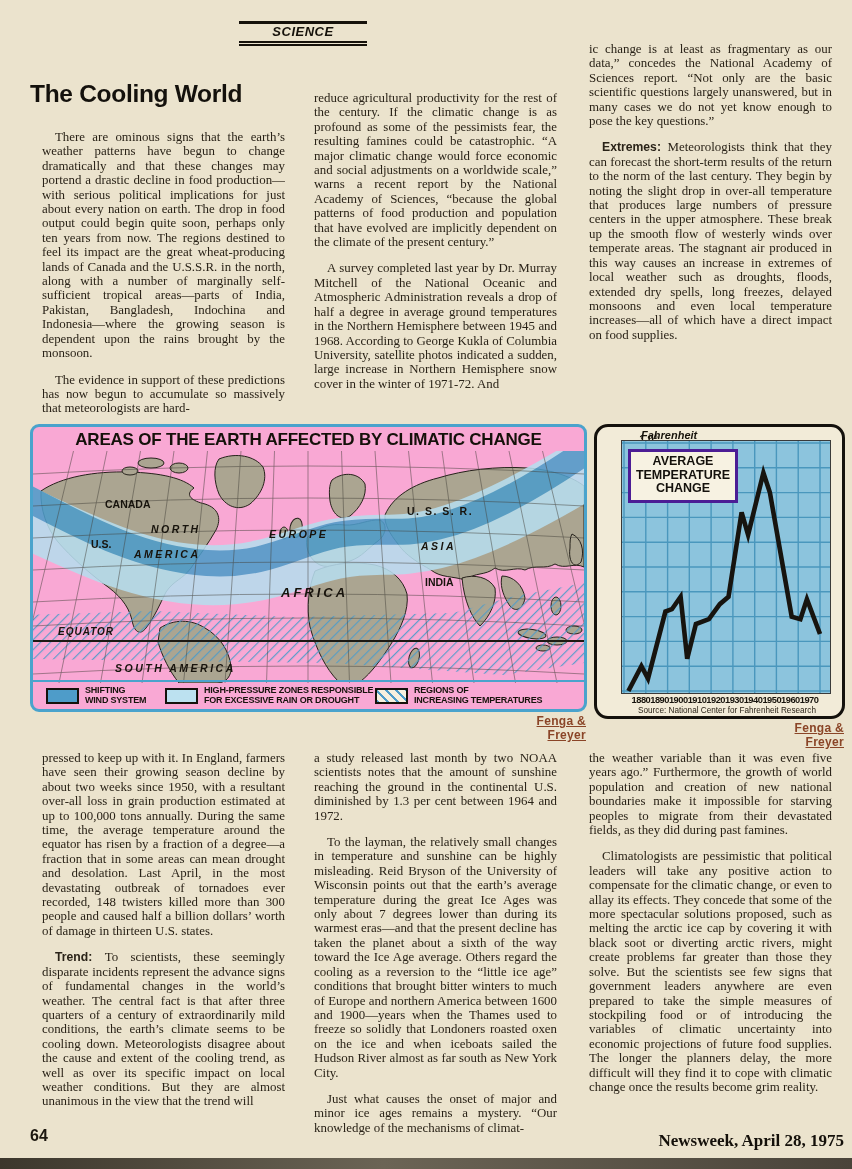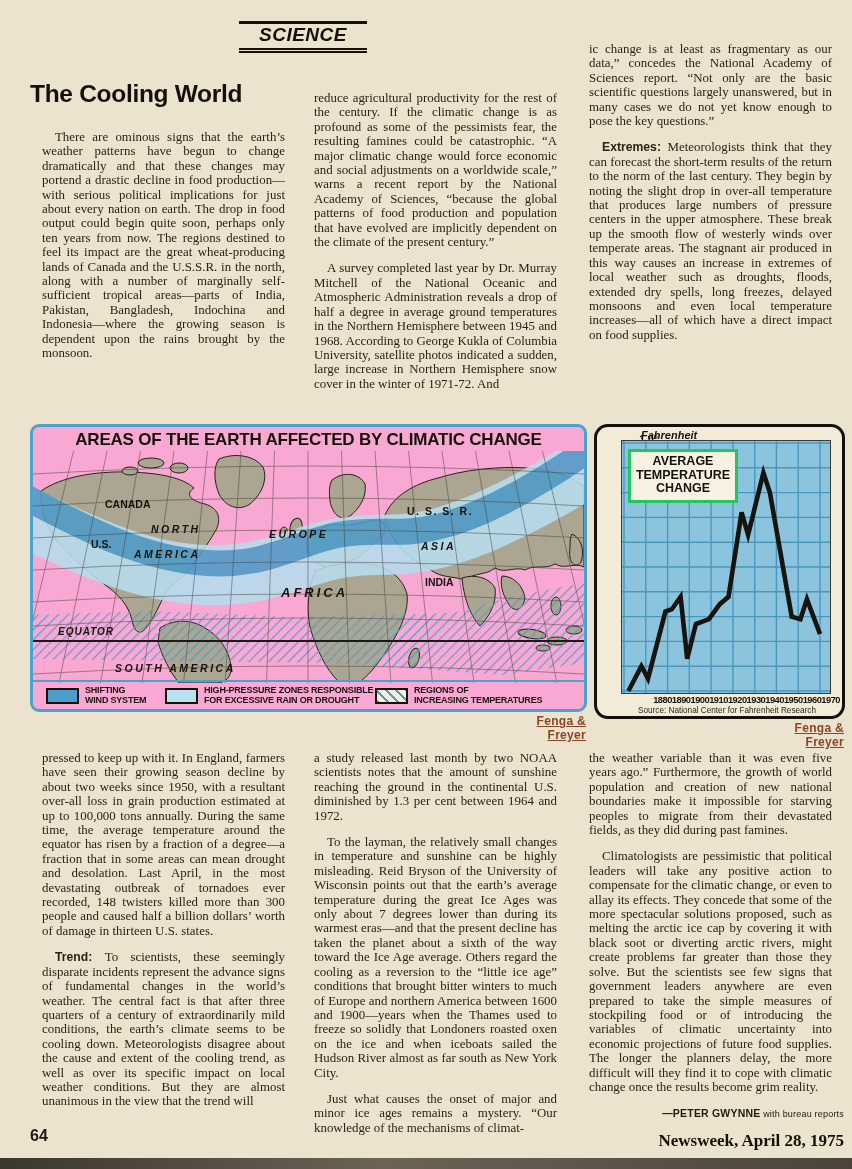--- a/index.html
+++ b/index.html
@@ -6,21 +6,21 @@
   body{
     width:852px;height:1169px;position:relative;overflow:hidden;
     background:#ebe3cd;color:#262019;
     font-family:"Liberation Serif",serif;
   }
   .abs{position:absolute;}
   
   .kicker{
     left:239px;top:21px;width:128px;text-align:center;
     font-family:"Liberation Sans",sans-serif;font-weight:bold;font-style:italic;
-    font-size:19px;letter-spacing:.5px;color:#16120b;
+    font-size:13px;letter-spacing:.5px;color:#16120b;
     border-top:3px solid #16120b;border-bottom:5px double #16120b;
     padding:0 0 2px 0;
   }
   .headline{
     left:30px;top:80px;font-family:"Liberation Sans",sans-serif;font-weight:bold;
     font-size:24.5px;letter-spacing:-.3px;color:#14110c;
   }
   
   .col{width:267px;font-size:12.9px;line-height:14.4px;text-align:justify;color:#2a2318;}
   .col p{margin:12px;text-indent:13px;}
@@ -72,46 +72,47 @@
   .fahr{position:absolute;left:44px;top:2px;font-family:"Liberation Sans",sans-serif;
     font-weight:bold;font-style:italic;font-size:11px;color:#17130c;}
   .ylabels{position:absolute;left:0;top:7px;width:21px;height:258px;
     display:flex;flex-direction:column;justify-content:space-between;align-items:flex-end;margin-left:40px;}
   .ylabels span{font-family:"Liberation Sans",sans-serif;font-weight:bold;font-size:10.5px;
     line-height:10px;color:#17130c;}
   #plot{position:absolute;left:24px;top:13px;width:208px;height:252px;
     background:#8cc4dd;border:1px solid #3a3a3a;box-sizing:content-box;}
   .chart-title-box{
     position:absolute;left:31px;top:22px;width:104px;background:#f7f2e2;
-    border:3px solid #22c55e;text-align:center;padding:3px 0 4px 0;
+    border:3px solid #4c1d95;text-align:center;padding:3px 0 4px 0;
     font-family:"Liberation Sans",sans-serif;font-weight:bold;font-size:12.5px;
     line-height:13.5px;color:#14110c;
   }
   .xlabels{position:absolute;left:13px;top:268px;width:230px;
-    display:flex;justify-content:flex-end;}
+    display:flex;justify-content:center;}
   .xlabels span{font-family:"Liberation Sans",sans-serif;font-weight:bold;font-size:9.3px;
     letter-spacing:-.5px;color:#17130c;}
   .source{position:absolute;left:24px;top:279px;width:212px;text-align:center;
     font-family:"Liberation Sans",sans-serif;font-size:8.2px;color:#2a2318;}
   .credit-map{left:498px;top:714px;width:88px;text-align:right;}
   .credit-chart{left:756px;top:721px;width:88px;text-align:right;}
   
   .pageno{left:30px;top:1127px;font-family:Liberation Sans, sans-serif;font-weight:bold;font-size:16px;color:#1c170f;}
   .issue{right:8px;top:1131px;font-family:"Liberation Serif",serif;font-weight:bold;font-size:17px;color:#14100a;}
   .bottom-bar{left:0;bottom:0;width:852px;height:11px;
     background:linear-gradient(90deg,#3c372c,#6b6455 45%,#4a443a);}
 </style>
 </head>
 <body>
 
 <div class="abs kicker">SCIENCE</div>
 <div class="abs headline">The Cooling World</div>
 
 <div class="abs col c1t">
   <p><b class="lead"></b><span>There are ominous signs that the earth’s weather patterns have begun to change dramatically and that these changes may portend a drastic decline in food production—with serious political implications for just about every nation on earth. The drop in food output could begin quite soon, perhaps only ten years from now. The regions destined to feel its impact are the great wheat-producing lands of Canada and the U.S.S.R. in the north, along with a number of marginally self-sufficient tropical areas—parts of India, Pakistan, Bangladesh, Indochina and Indonesia—where the growing season is dependent upon the rains brought by the monsoon.</span></p>
+  <p><b class="lead"></b><span>The evidence in support of these predictions has now begun to accumulate so massively that meteorologists are hard-</span></p>
 </div>
 <div class="abs col c2t">
   <p class="cont"><b class="lead"></b><span>reduce agricultural productivity for the rest of the century. If the climatic change is as profound as some of the pessimists fear, the resulting famines could be catastrophic. “A major climatic change would force economic and social adjustments on a worldwide scale,” warns a recent report by the National Academy of Sciences, “because the global patterns of food production and population that have evolved are implicitly dependent on the climate of the present century.”</span></p>
   <p><b class="lead"></b><span>A survey completed last year by Dr. Murray Mitchell of the National Oceanic and Atmospheric Administration reveals a drop of half a degree in average ground temperatures in the Northern Hemisphere between 1945 and 1968. According to George Kukla of Columbia University, satellite photos indicated a sudden, large increase in Northern Hemisphere snow cover in the winter of 1971-72. And</span></p>
 </div>
 <div class="abs col c3t">
   <p class="cont"><b class="lead"></b><span>ic change is at least as fragmentary as our data,” concedes the National Academy of Sciences report. “Not only are the basic scientific questions largely unanswered, but in many cases we do not yet know enough to pose the key questions.”</span></p>
   <p><b class="lead">Extremes: </b><span>Meteorologists think that they can forecast the short-term results of the return to the norm of the last century. They begin by noting the slight drop in over-all temperature that produces large numbers of pressure centers in the upper atmosphere. These break up the smooth flow of westerly winds over temperate areas. The stagnant air produced in this way causes an increase in extremes of local weather such as droughts, floods, extended dry spells, long freezes, delayed monsoons and even local temperature increases—all of which have a direct impact on food supplies.</span></p>
 </div>
 
@@ -272,18 +273,17 @@
   <p><b class="lead">Trend: </b><span>To scientists, these seemingly disparate incidents represent the advance signs of fundamental changes in the world’s weather. The central fact is that after three quarters of a century of extraordinarily mild conditions, the earth’s climate seems to be cooling down. Meteorologists disagree about the cause and extent of the cooling trend, as well as over its specific impact on local weather conditions. But they are almost unanimous in the view that the trend will</span></p>
 </div>
 <div class="abs col c2b">
   <p class="cont"><b class="lead"></b><span>a study released last month by two NOAA scientists notes that the amount of sunshine reaching the ground in the continental U.S. diminished by 1.3 per cent between 1964 and 1972.</span></p>
   <p><b class="lead"></b><span>To the layman, the relatively small changes in temperature and sunshine can be highly misleading. Reid Bryson of the University of Wisconsin points out that the earth’s average temperature during the great Ice Ages was only about 7 degrees lower than during its warmest eras—and that the present decline has taken the planet about a sixth of the way toward the Ice Age average. Others regard the cooling as a reversion to the “little ice age” conditions that brought bitter winters to much of Europe and northern America between 1600 and 1900—years when the Thames used to freeze so solidly that Londoners roasted oxen on the ice and when iceboats sailed the Hudson River almost as far south as New York City.</span></p>
   <p><b class="lead"></b><span>Just what causes the onset of major and minor ice ages remains a mystery. “Our knowledge of the mechanisms of climat-</span></p>
 </div>
 <div class="abs col c3b">
   <p class="cont"><b class="lead"></b><span>the weather variable than it was even five years ago.” Furthermore, the growth of world population and creation of new national boundaries make it impossible for starving peoples to migrate from their devastated fields, as they did during past famines.</span></p>
   <p><b class="lead"></b><span>Climatologists are pessimistic that political leaders will take any positive action to compensate for the climatic change, or even to allay its effects. They concede that some of the more spectacular solutions proposed, such as melting the arctic ice cap by covering it with black soot or diverting arctic rivers, might create problems far greater than those they solve. But the scientists see few signs that government leaders anywhere are even prepared to take the simple measures of stockpiling food or of introducing the variables of climatic uncertainty into economic projections of future food supplies. The longer the planners delay, the more difficult will they find it to cope with climatic change once the results become grim reality.</span></p>
-  <div class="byline"><span>—PETER GWYNNE</span><span class="suffix"> with bureau reports</span></div>
 </div>
 
 <div class="abs pageno">64</div>
 <div class="abs issue">Newsweek, April 28, 1975</div>
 <div class="abs bottom-bar"></div>
 
 </body></html>

